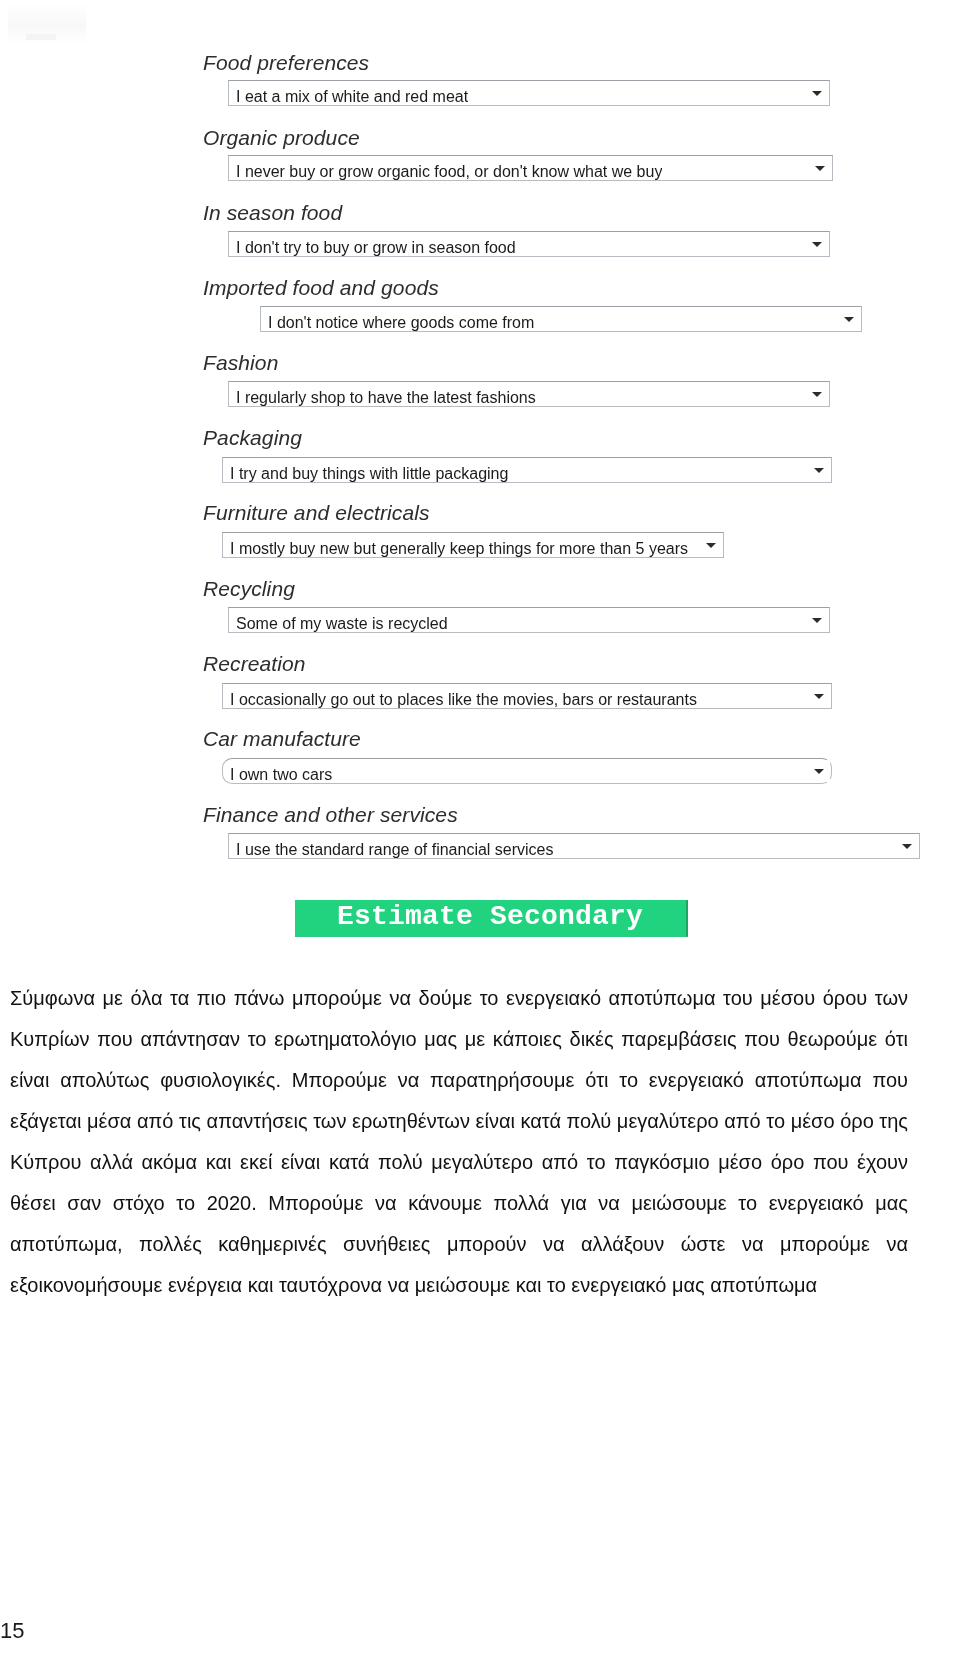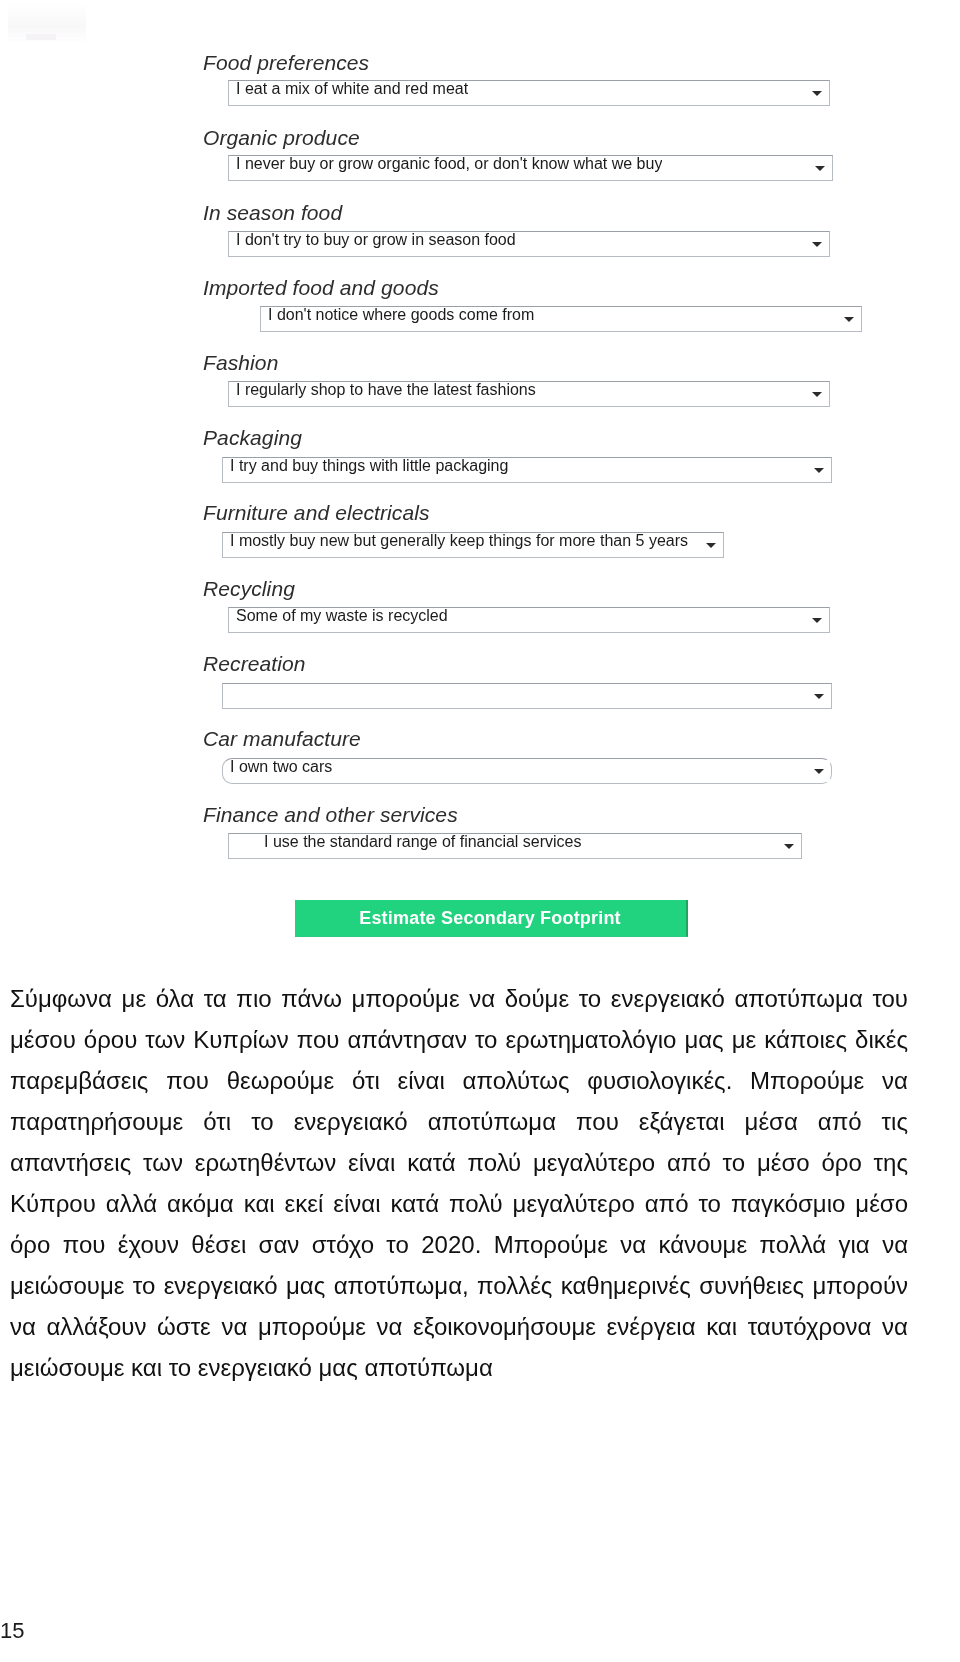--- a/index.html
+++ b/index.html
@@ -63,21 +63,21 @@
   }
 
   .select-box {
     position: relative;
     box-sizing: border-box;
     height: 26px;
     background: #ffffff;
     border: 1px solid #b6bcc2;
     border-top: 1px solid #9aa0a6;
     display: flex;
-    align-items: flex-start;
+    align-items: flex-end;
   }
   .select-box .value {
     font-family: "Liberation Sans", sans-serif;
     font-size: 16px;
     color: #1b1b1b;
     padding-left: 7px;
     white-space: nowrap;
     overflow: hidden;
     text-overflow: clip;
     line-height: 1;
@@ -113,38 +113,38 @@
     display: inline-block;
     box-sizing: border-box;
     width: 393px;
     height: 37px;
     line-height: 33px;
     background: #21d27f;
     border: 0;
     border-right: 2px solid #1fa464;
     border-bottom: 1px solid #2cc982;
     color: #ffffff;
-    font-family: Liberation Sans, sans-serif;
+    font-family: Liberation Mono, monospace;
     font-weight: bold;
-    font-size: 18px;
+    font-size: 28px;
     letter-spacing: .2px;
     text-align: center;
     cursor: pointer;
     padding: 0;
     margin-left: 22px;
   }
 
   
   .body-text {
     position: absolute;
     left: 10px;
     top: 978px;
     width: 898px;
     font-family: "Liberation Sans", sans-serif;
-    font-size: 24px;
+    font-size: 20px;
     line-height: 41px;
     color: #111111;
     text-align: justify;
     text-justify: inter-word;
   }
   .body-text p {
     margin: 0;
   }
 
   
@@ -234,37 +234,38 @@
         <div class="select-box" style="position: absolute; left: 228px; top: 569px; width: 602px;">
           <span class="value">Some of my waste is recycled</span>
           <span class="arrow-cell">
             <span class="caret"></span>
           </span>
         </div>
       </div>
       <div class="field-group">
         <div class="group-label" style="position: absolute; left: 203px; top: 615px;">Recreation</div>
         <div class="select-box" style="position: absolute; left: 222px; top: 645px; width: 610px;">
+          <span class="value">I occasionally go out to places like the movies, bars or restaurants</span>
           <span class="arrow-cell">
             <span class="caret"></span>
           </span>
         </div>
       </div>
       <div class="field-group">
         <div class="group-label" style="position: absolute; left: 203px; top: 690px;">Car manufacture</div>
         <div class="select-box" style="position: absolute; left: 222px; top: 720px; width: 610px; border-radius: 10px;">
           <span class="value">I own two cars</span>
           <span class="arrow-cell">
             <span class="caret"></span>
           </span>
         </div>
       </div>
       <div class="field-group">
         <div class="group-label" style="position: absolute; left: 203px; top: 766px; text-align: right;">Finance and other services</div>
-        <div class="select-box" style="position: absolute; left: 228px; top: 795px; width: 574px; padding-left: 28px;">
+        <div class="select-box" style="position: absolute; left: 228px; top: 795px; width: 692px;">
           <span class="value">I use the standard range of financial services</span>
           <span class="arrow-cell">
             <span class="caret"></span>
           </span>
         </div>
       </div>
     </div>
 
   <div class="submit-wrap">
     <button class="submit-btn">Estimate Secondary Footprint</button>

